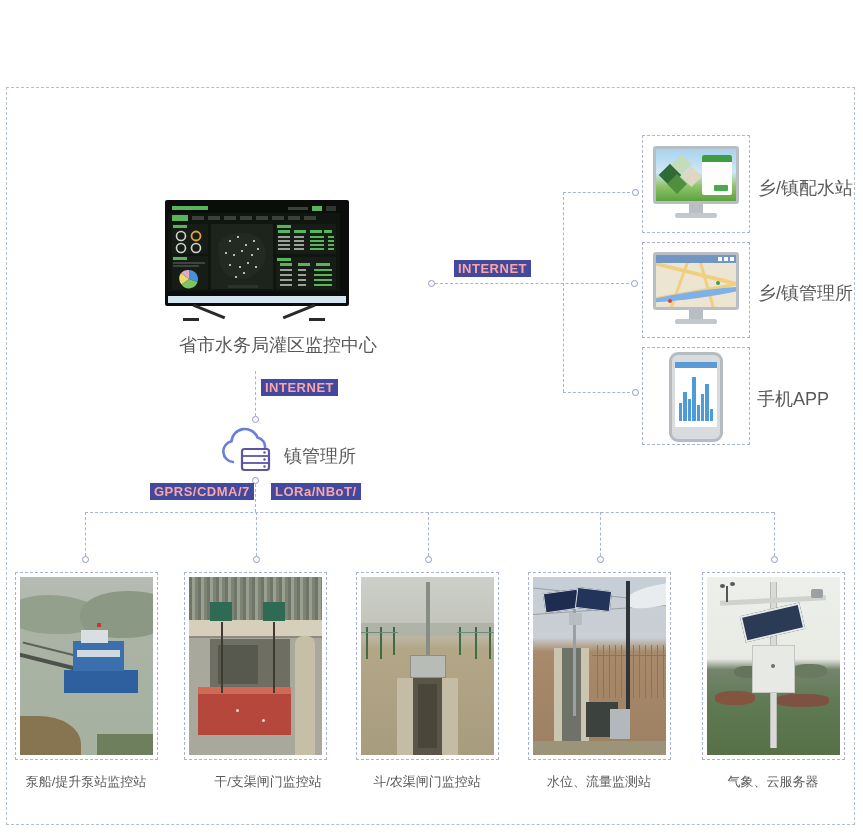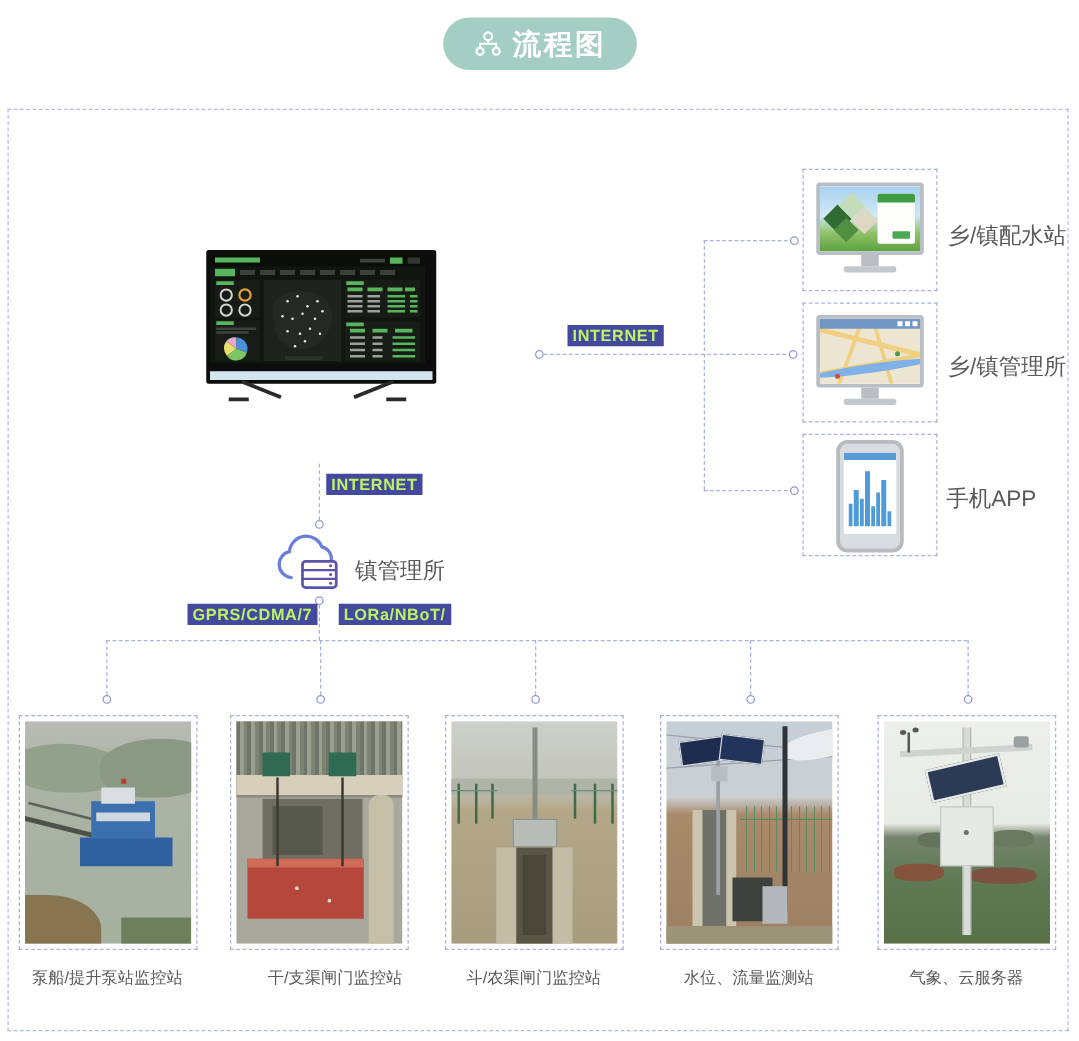--- a/index.html
+++ b/index.html
@@ -14,21 +14,21 @@
   .frame{position:absolute;left:6px;top:87px;width:849px;height:738px;
          border:1px dashed #b3bbe3;box-sizing:border-box;}
   
   .vl{position:absolute;width:0;border-left:1px dashed #a9b1de;}
   .hl{position:absolute;height:0;border-top:1px dashed #a9b1de;}
   .nd{position:absolute;width:5px;height:5px;border:1px solid #8f99d0;
       border-radius:50%;background:#fff;}
   
   .lbl{position:absolute;color:#595959;font-size:18px;white-space:nowrap;}
   .slbl{position:absolute;color:#595959;font-size:13px;white-space:nowrap;text-align:center;}
-  .tag{position:absolute;background:#434a9e;color:#bef264;font-size:13px;font-weight:bold;
+  .tag{position:absolute;background:#434a9e;color:#fca5a5;font-size:13px;font-weight:bold;
        padding:1px 4px;letter-spacing:0.5px;white-space:nowrap;}
   
   .tv{position:absolute;left:165px;top:200px;width:178px;background:#0c0c0c;
       padding:3px;border-radius:2px;}
   .tv .strip{height:7px;background:#d3e6f0;margin-top:1px;}
   .leg{position:absolute;background:#2a2a2a;}
   
   .cloud{position:absolute;left:220px;top:424px;}
   
   .cbox{position:absolute;width:108px;border:1px dashed #a9b1de;box-sizing:border-box;}
@@ -50,29 +50,20 @@
   .photo{position:relative;width:100%;height:100%;overflow:hidden;}
   .photo div{position:absolute;}
   
   .abs{position:absolute;}
 </style>
 </head>
 <body>
 
 <div id="canvas">
 
-  <div class="badge">
-    <svg width="24" height="24" viewBox="0 0 24 24">
-      <circle cx="12" cy="6" r="3.2" fill="none" stroke="#fff" stroke-width="1.8"></circle>
-      <circle cx="5.5" cy="18" r="2.8" fill="none" stroke="#fff" stroke-width="1.8"></circle>
-      <circle cx="18.5" cy="18" r="2.8" fill="none" stroke="#fff" stroke-width="1.8"></circle>
-      <path d="M12 9.2 V12 M12 12 H5.5 V15 M12 12 H18.5 V15" fill="none" stroke="#fff" stroke-width="1.6"></path>
-    </svg>
-    <span>流程图</span>
-  </div>
 
   <div class="frame"></div>
 
   <div class="tv">
     <svg width="172" height="88" viewBox="0 0 172 88">
       <rect width="172" height="88" fill="#10150f"></rect>
       <rect x="0" y="0" width="172" height="10" fill="#0a0e09"></rect>
       <rect x="4" y="3" width="36" height="4" fill="#58b55c"></rect>
       <rect x="120" y="4" width="20" height="3" fill="#3a423a"></rect>
       <rect x="144" y="3" width="10" height="5" fill="#58b55c"></rect>
@@ -181,20 +172,21 @@
       </g>
     </svg>
     <div class="strip"></div>
   </div>
 
   <div class="leg" style="left:192px;top:310px;width:34px;height:3px;transform:rotate(22deg);"></div>
   <div class="leg" style="left:183px;top:318px;width:16px;height:3px;"></div>
   <div class="leg" style="left:282px;top:310px;width:34px;height:3px;transform:rotate(-22deg);"></div>
   <div class="leg" style="left:309px;top:318px;width:16px;height:3px;"></div>
 
+  <div class="lbl" style="left:179px;top:333px;">省市水务局灌区监控中心</div>
 
   <div class="vl" style="left:255px;top:371px;height:45px;"></div>
   <div class="nd" style="left:252px;top:416px;"></div>
   <div class="tag" style="left:261px;top:379px;">INTERNET</div>
 
   <svg class="cloud" width="56" height="52" viewBox="0 0 56 52">
     <path d="M13 38 A10.5 10.5 0 0 1 11.5 17.3 A13.5 13.5 0 0 1 37.5 13.5 A9.5 9.5 0 0 1 45 24" fill="none" stroke="#6b7fd8" stroke-width="2.6" stroke-linecap="round"></path>
     <rect x="22" y="25" width="27" height="21" rx="2.5" fill="#ffffff" stroke="#5b55a8" stroke-width="2.2"></rect>
     <line x1="22" y1="32" x2="49" y2="32" stroke="#5b55a8" stroke-width="1.8"></line>
     <line x1="22" y1="39" x2="49" y2="39" stroke="#5b55a8" stroke-width="1.8"></line>

